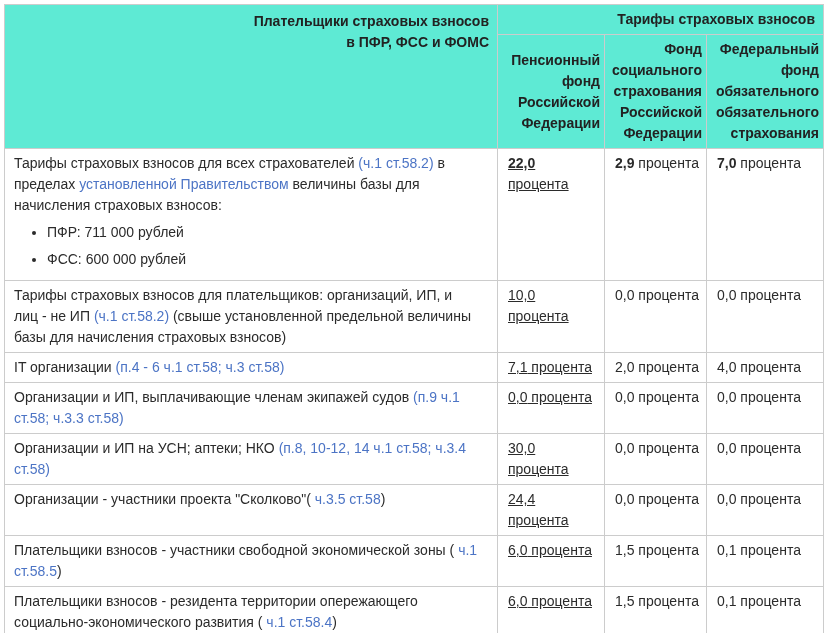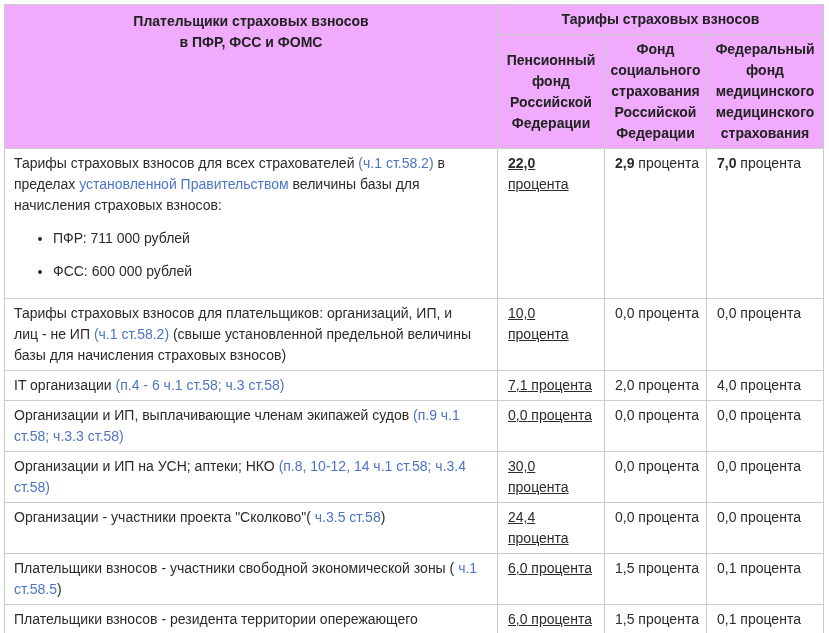--- a/index.html
+++ b/index.html
@@ -21,23 +21,23 @@
   }
   th, td {
     border: 1px solid #cccccc;
     line-height: 21px;
     padding: 4px 8px;
     vertical-align: top;
     text-align: left;
     overflow: hidden;
   }
   th {
-    background: #f0abfc;
+    background: #5eead4;
     font-weight: bold;
-    text-align: center;
+    text-align: right;
     color: #222222;
   }
   th.payers-head {
     vertical-align: top;
     padding-top: 6px;
   }
   th.tariffs-head {
     vertical-align: middle;
     height: 21px;
   }
@@ -63,21 +63,21 @@
     color: #4c74c5;
     text-decoration: none;
     cursor: pointer;
   }
   ul.limits-list {
     margin: 0;
     padding: 0 0 0 27px;
     list-style: disc outside;
   }
   ul.limits-list li {
-    margin: 12px;
+    margin: 6px;
     padding: 0;
   }
   .bold { font-weight: bold; }
 </style>
 </head>
 <body>
 
 <div class="wrap">
   <table class="tariffs">
     <colgroup>
@@ -90,21 +90,21 @@
       <tr>
         <th rowspan="2" class="payers-head">
           <div>Плательщики страховых взносов</div>
           <div>в ПФР, ФСС и ФОМС</div>
         </th>
         <th colspan="3" class="tariffs-head">Тарифы страховых взносов</th>
       </tr>
       <tr>
         <th class="fund-head">Пенсионный фонд Российской Федерации</th>
         <th class="fund-head">Фонд социального страхования Российской Федерации</th>
-        <th class="fund-head">Федеральный фонд медицинского медицинского страхования</th>
+        <th class="fund-head">Федеральный фонд обязательного обязательного страхования</th>
       </tr>
     </thead>
     <tbody id="tbody">
         <tr>
           <td class="payer-cell">Тарифы страховых взносов для всех страхователей <a class="statute-link" href="#">(ч.1 ст.58.2)</a> в пределах <a class="statute-link" href="#">установленной Правительством</a> величины базы для начисления страховых взносов:<ul class="limits-list">
               <li>ПФР: 711 000 рублей</li>
               <li>ФСС: 600 000 рублей</li>
             </ul></td>
           <td class="value-cell pfr-col"><span class="bold">22,0</span> процента</td>
           <td class="value-cell fss-col"><span class="bold">2,9</span> процента</td>

